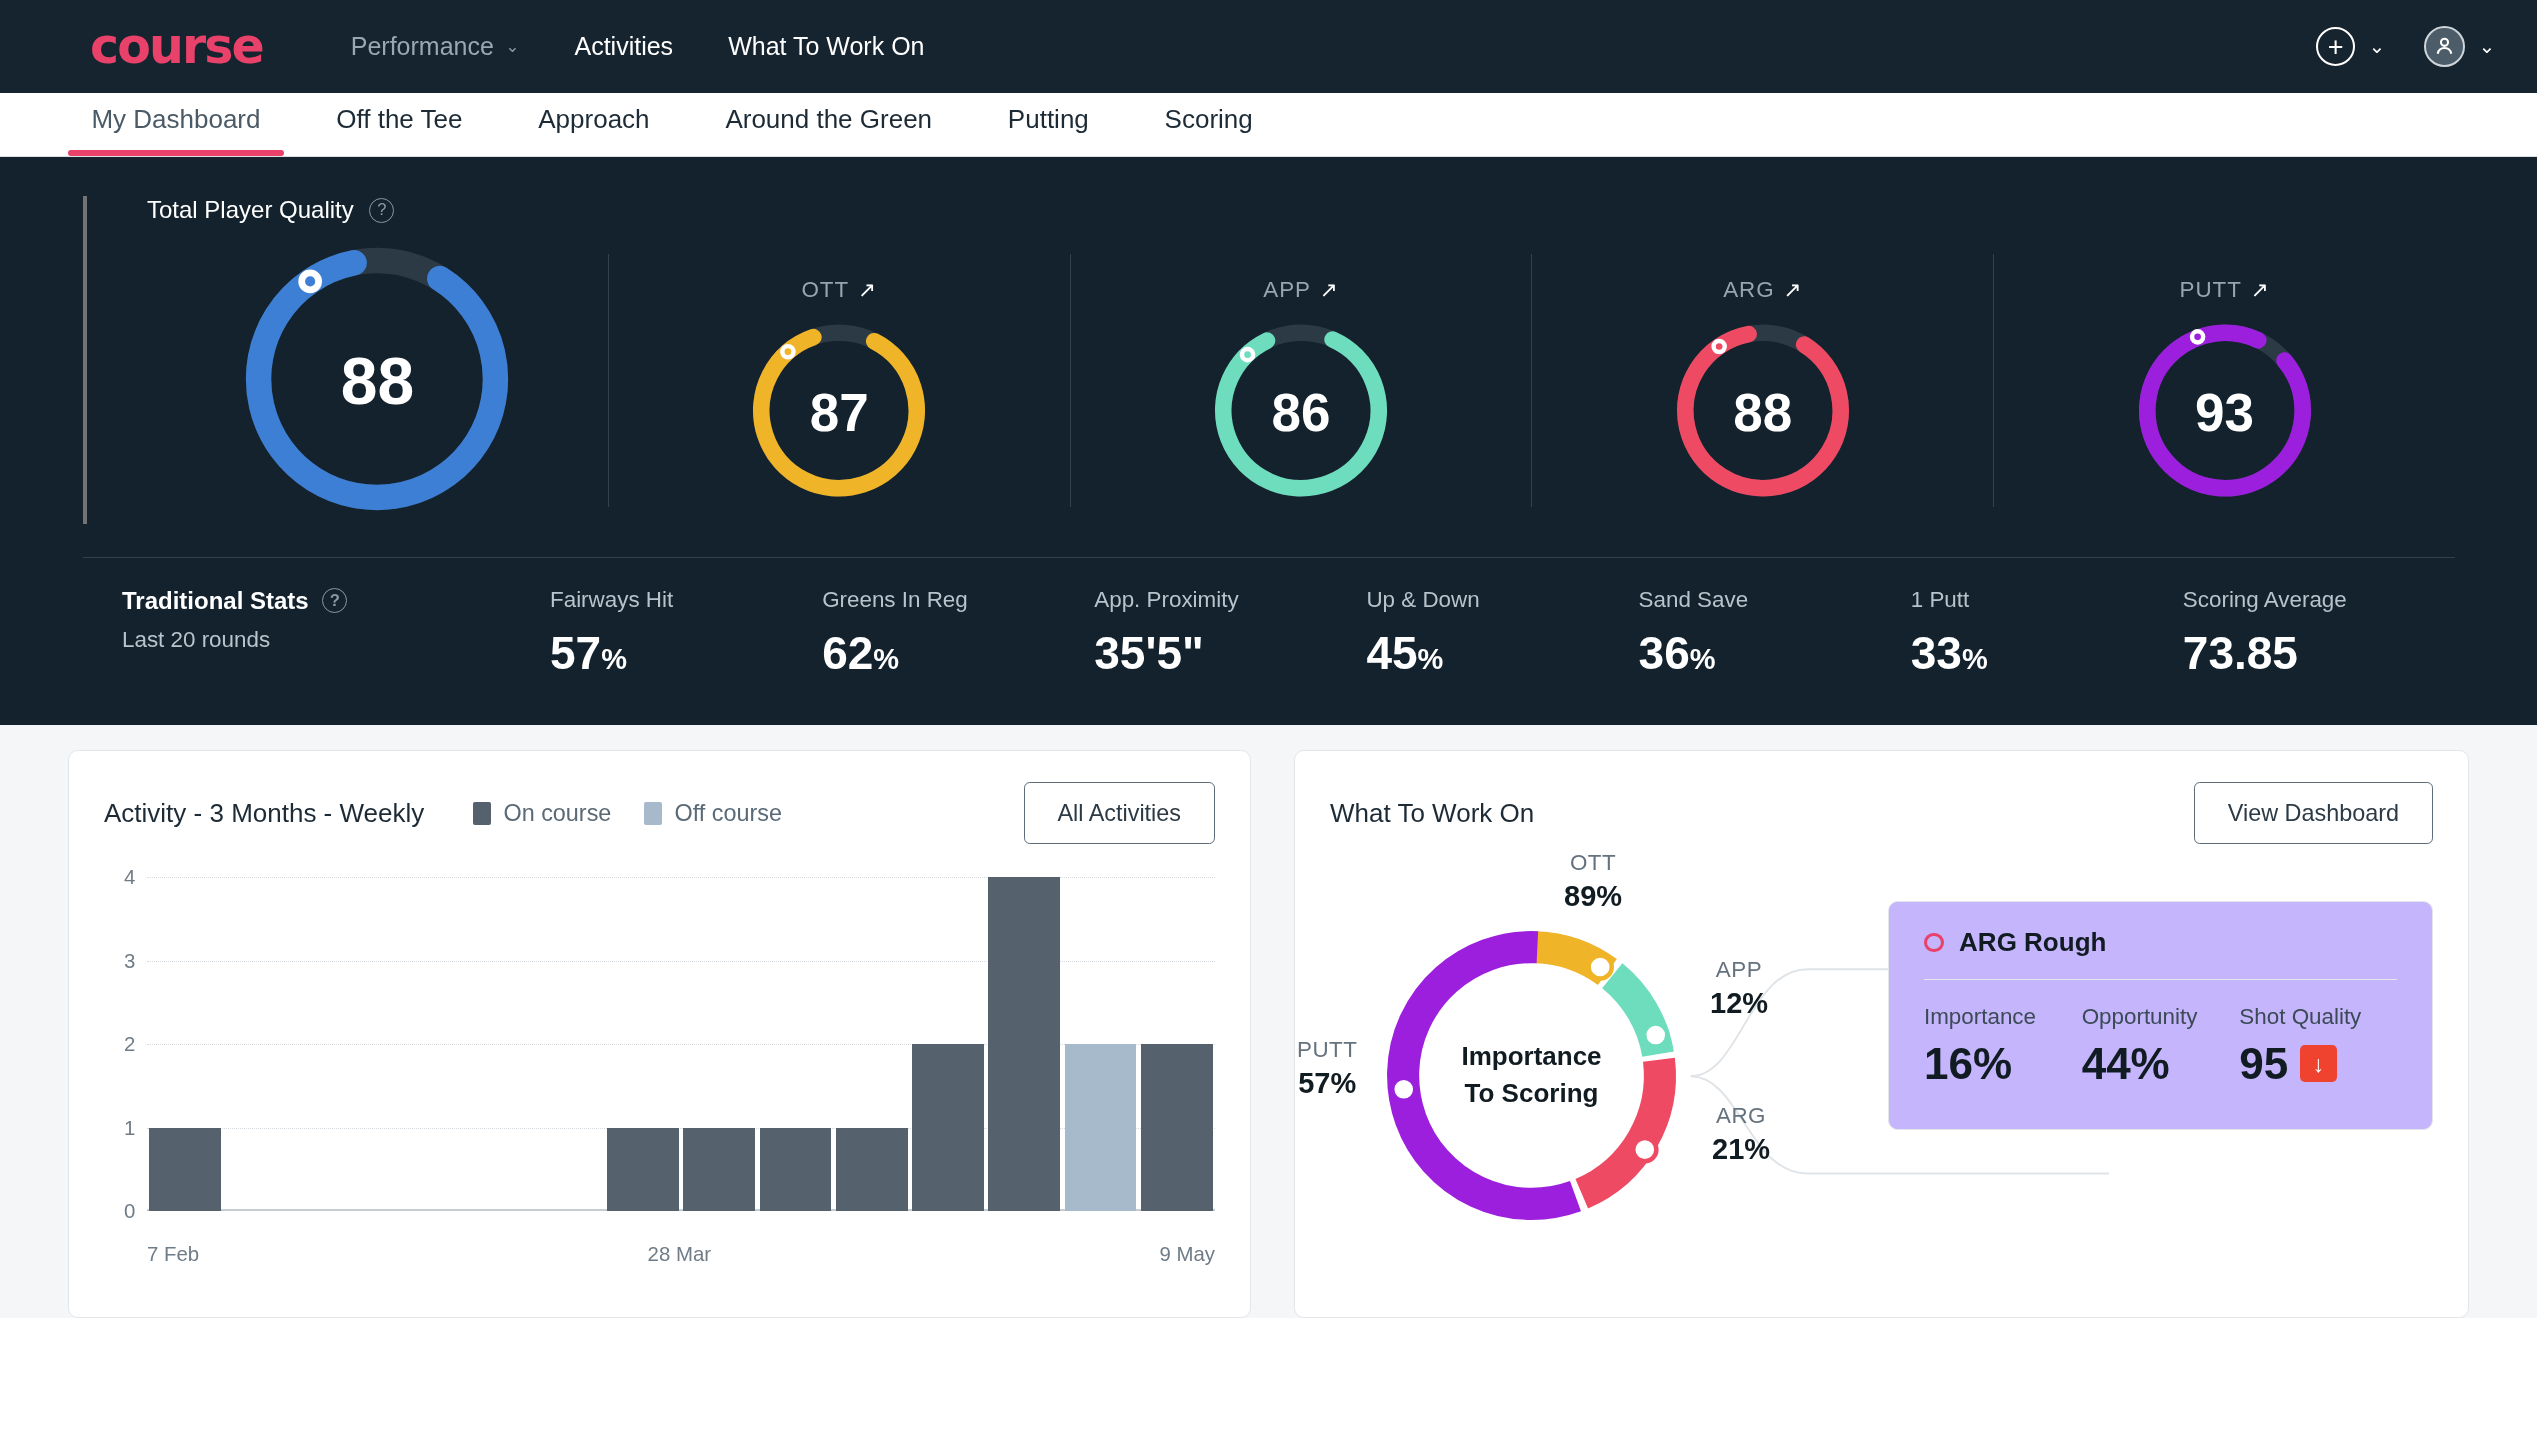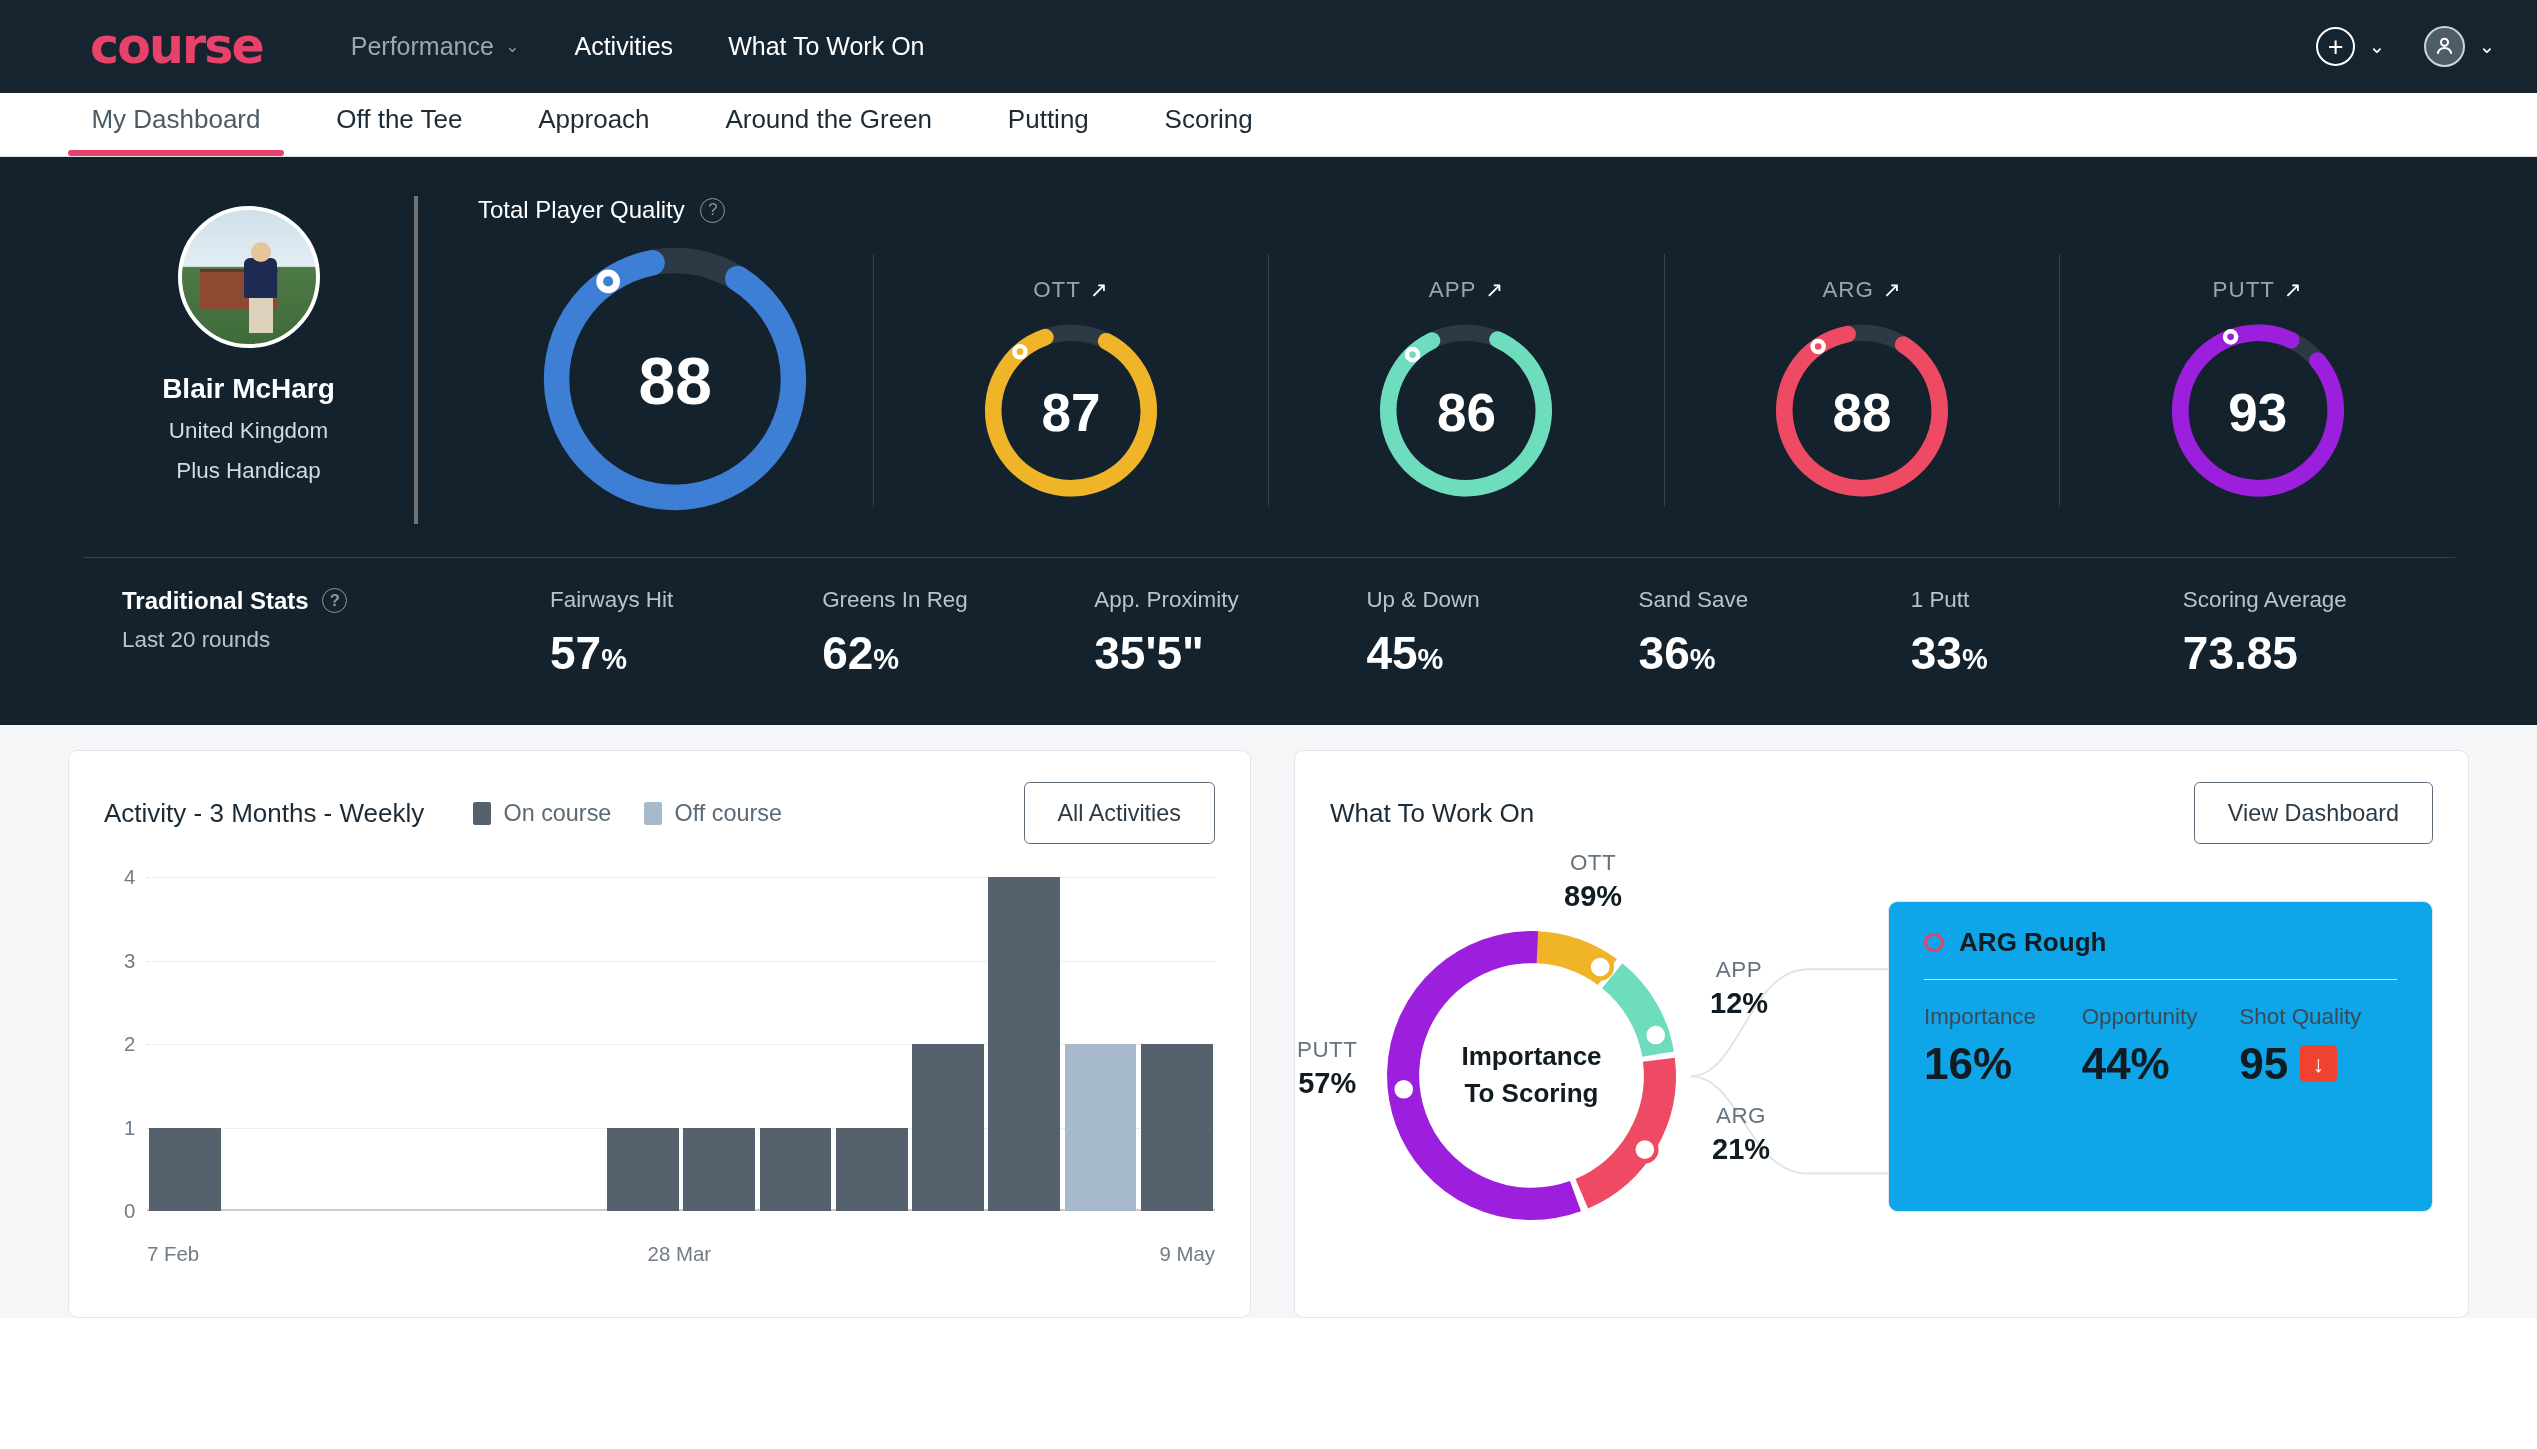--- a/index.html
+++ b/index.html
@@ -160,22 +160,22 @@
   .donutbox { position: absolute; left: 41px; top: 53px; width: 321px; height: 321px; }
   .donutlabel { position: absolute; text-align: center; }
   .dl-name { font-size: 22.4px; color: #66737E; letter-spacing: 0.5px; }
   .dl-val { font-size: 29px; color: #111B22; font-weight: 700; margin-top: 3.9px; }
   .donut-center {
     position: absolute; inset: 0; display: flex; flex-direction: column;
     align-items: center; justify-content: center;
     font-size: 26px; color: #111B22; font-weight: 700; line-height: 1.45;
   }
   .detail {
-    position: absolute; right: 0; top: 39px; width: 545px; height: 311px;
-    border: 1px solid #E2E6EA; border-radius: 9.7px; background: #0ea5e9;
+    position: absolute; right: 0; top: 39px; width: 545px; height: 229px;
+    border: 1px solid #E2E6EA; border-radius: 9.7px; background: #c4b5fd;
     padding: 25px 35px;
   }
   .detail-hd { display: flex; align-items: center; gap: 15.6px; }
   .ring-dot {
     width: 19.5px; height: 19.5px; border-radius: 50%;
     border: 3.9px solid #E8416A;
   }
   .detail-title { font-size: 26px; color: #111B22; font-weight: 700; }
   .detail-div { height: 1px; background: #E4E8EB; margin: 21.4px 0 23.4px 0; }
   .metrics { display: flex; }
@@ -230,31 +230,20 @@
   <div class="tab"><span>Off the Tee</span></div>
   <div class="tab"><span>Approach</span></div>
   <div class="tab"><span>Around the Green</span></div>
   <div class="tab"><span>Putting</span></div>
   <div class="tab"><span>Scoring</span></div>
 </div>
 
 <div class="hero">
   <div class="hero-top">
 
-    <div class="profile">
-      <div class="photo">
-        <div class="bld"></div>
-          <div class="man-l"></div>
-          <div class="man-b"></div>
-          <div class="man-h"></div>
-      </div>
-      <div class="pname">Blair McHarg</div>
-      <div class="pmeta">United Kingdom</div>
-      <div class="pmeta">Plus Handicap</div>
-    </div>
 
     <div class="quality">
       <div class="q-head">
         <div class="q-title">Total Player Quality</div>
         <div class="help">?</div>
       </div>
 
       <div class="rings">
 
         <div class="ringcell">

